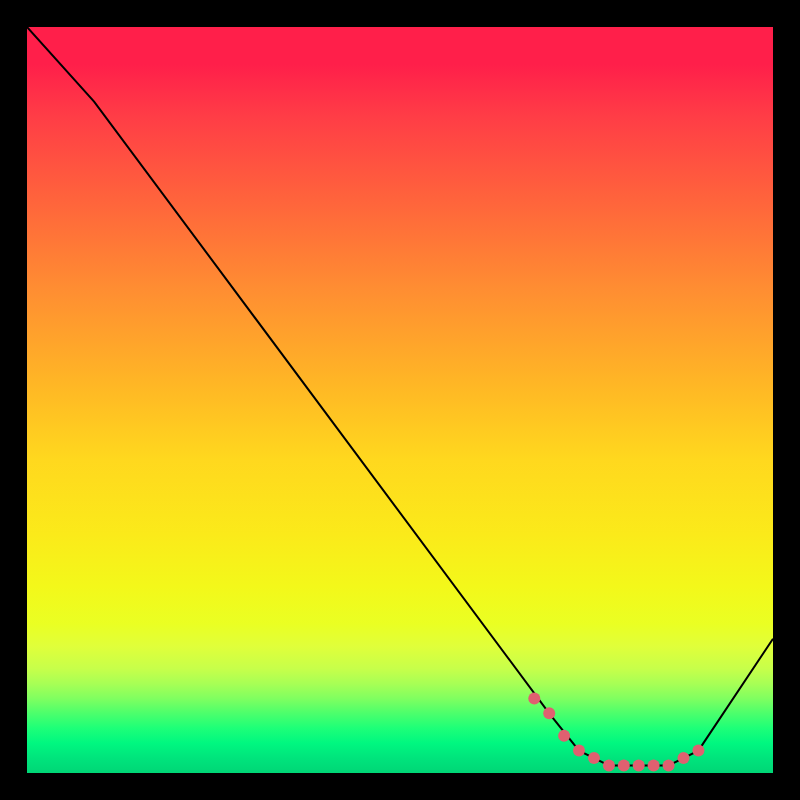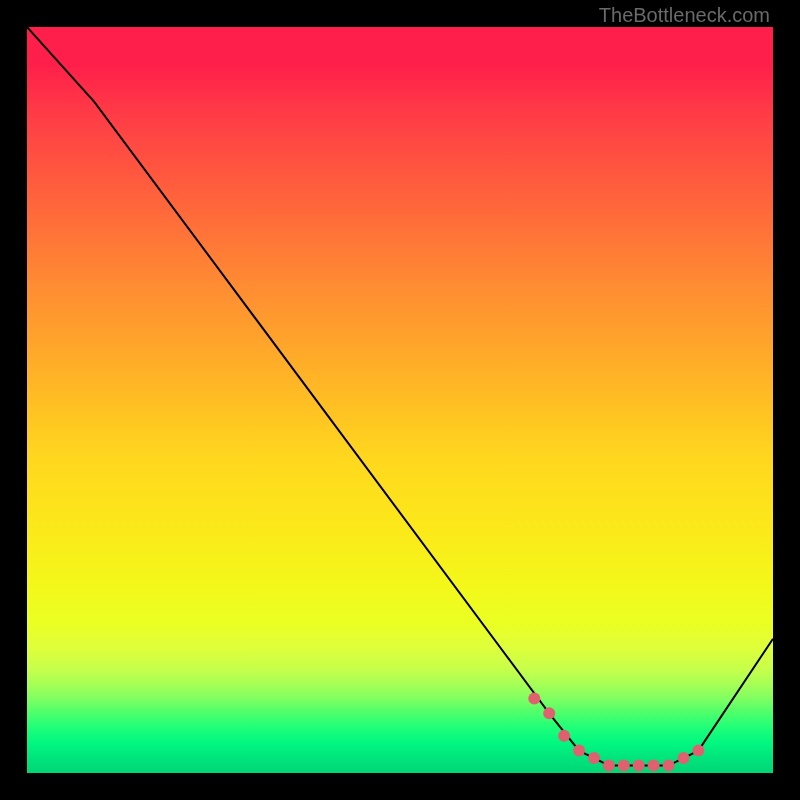--- a/index.html
+++ b/index.html
@@ -79,14 +79,13 @@
         <circle cx="581.9" cy="738.5" r="6" fill="#e06070"></circle>
         <circle cx="596.8" cy="738.5" r="6" fill="#e06070"></circle>
         <circle cx="611.7" cy="738.5" r="6" fill="#e06070"></circle>
         <circle cx="626.6" cy="738.5" r="6" fill="#e06070"></circle>
         <circle cx="641.6" cy="738.5" r="6" fill="#e06070"></circle>
         <circle cx="656.5" cy="731.1" r="6" fill="#e06070"></circle>
         <circle cx="671.4" cy="723.6" r="6" fill="#e06070"></circle>
       </g>
   </svg>
 
-  <div class="attribution">TheBottleneck.com</div>
 </div>
 
 </body></html>

